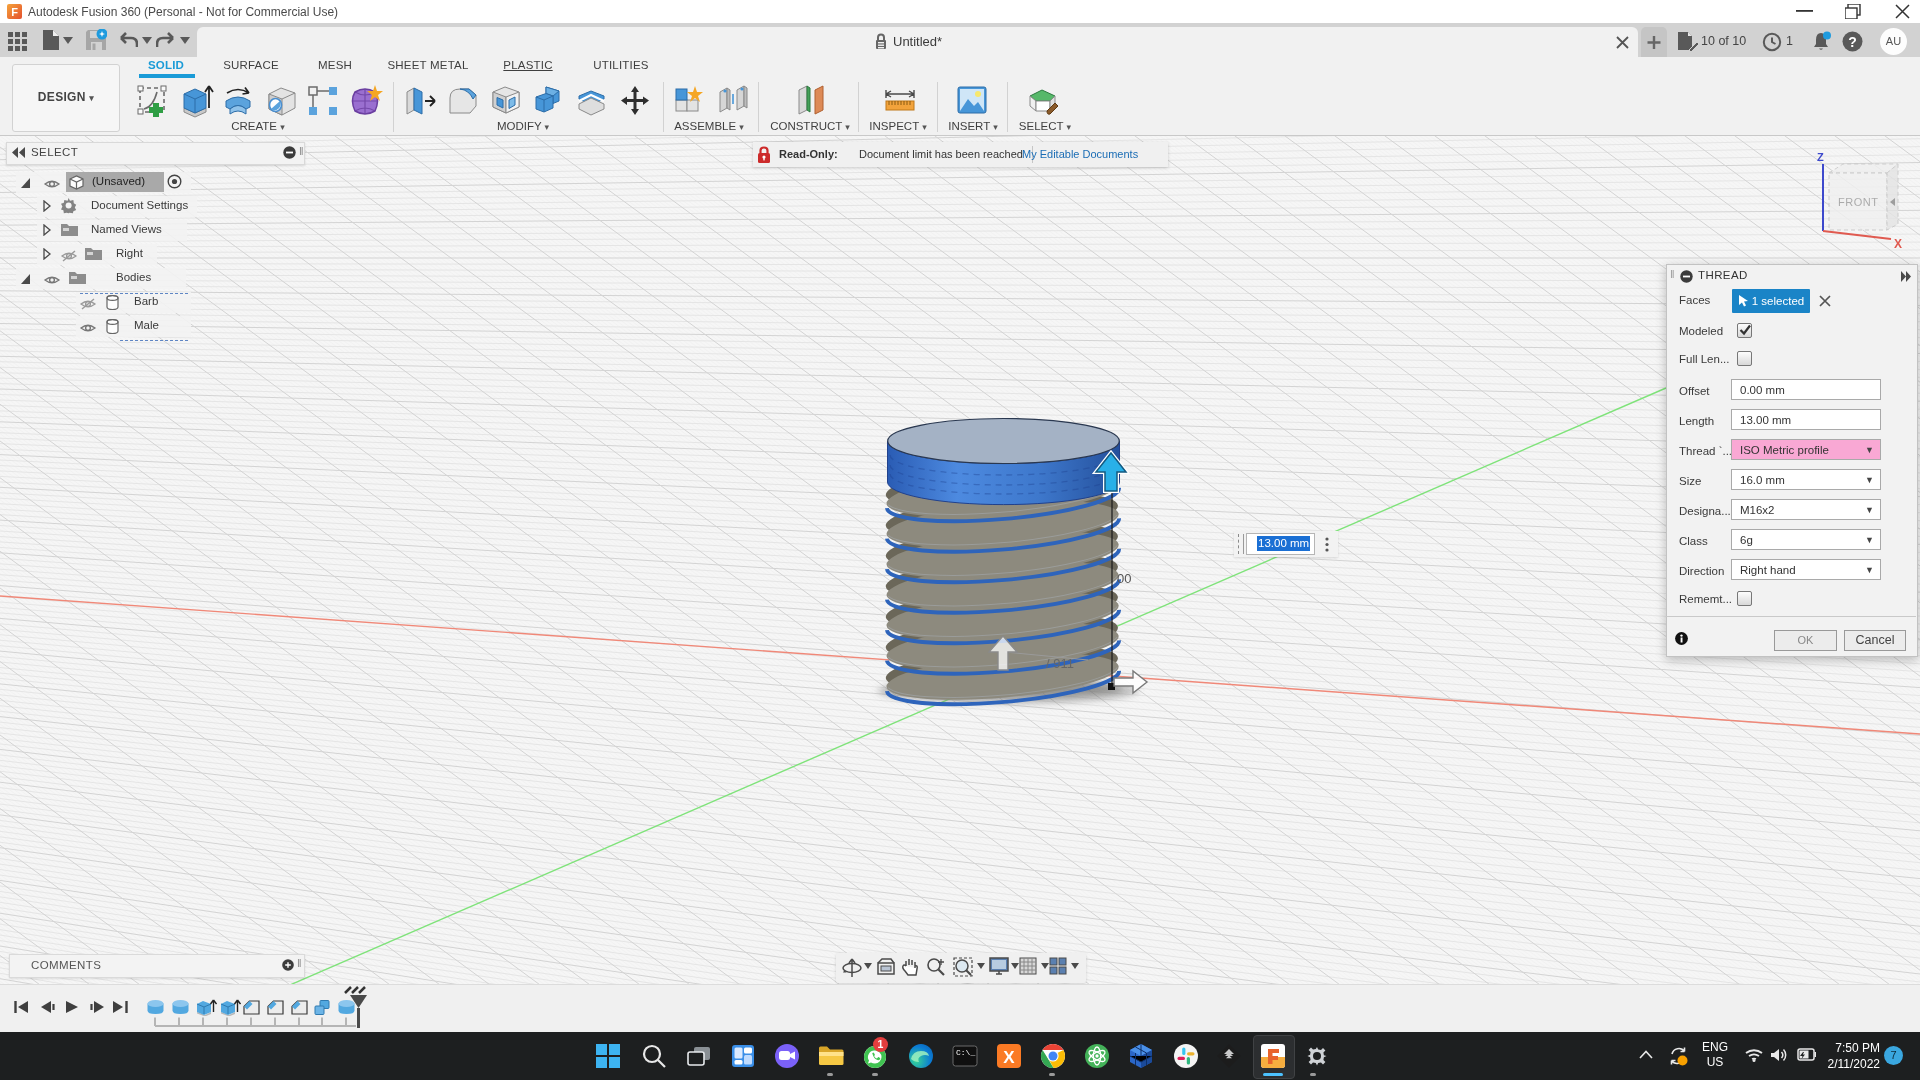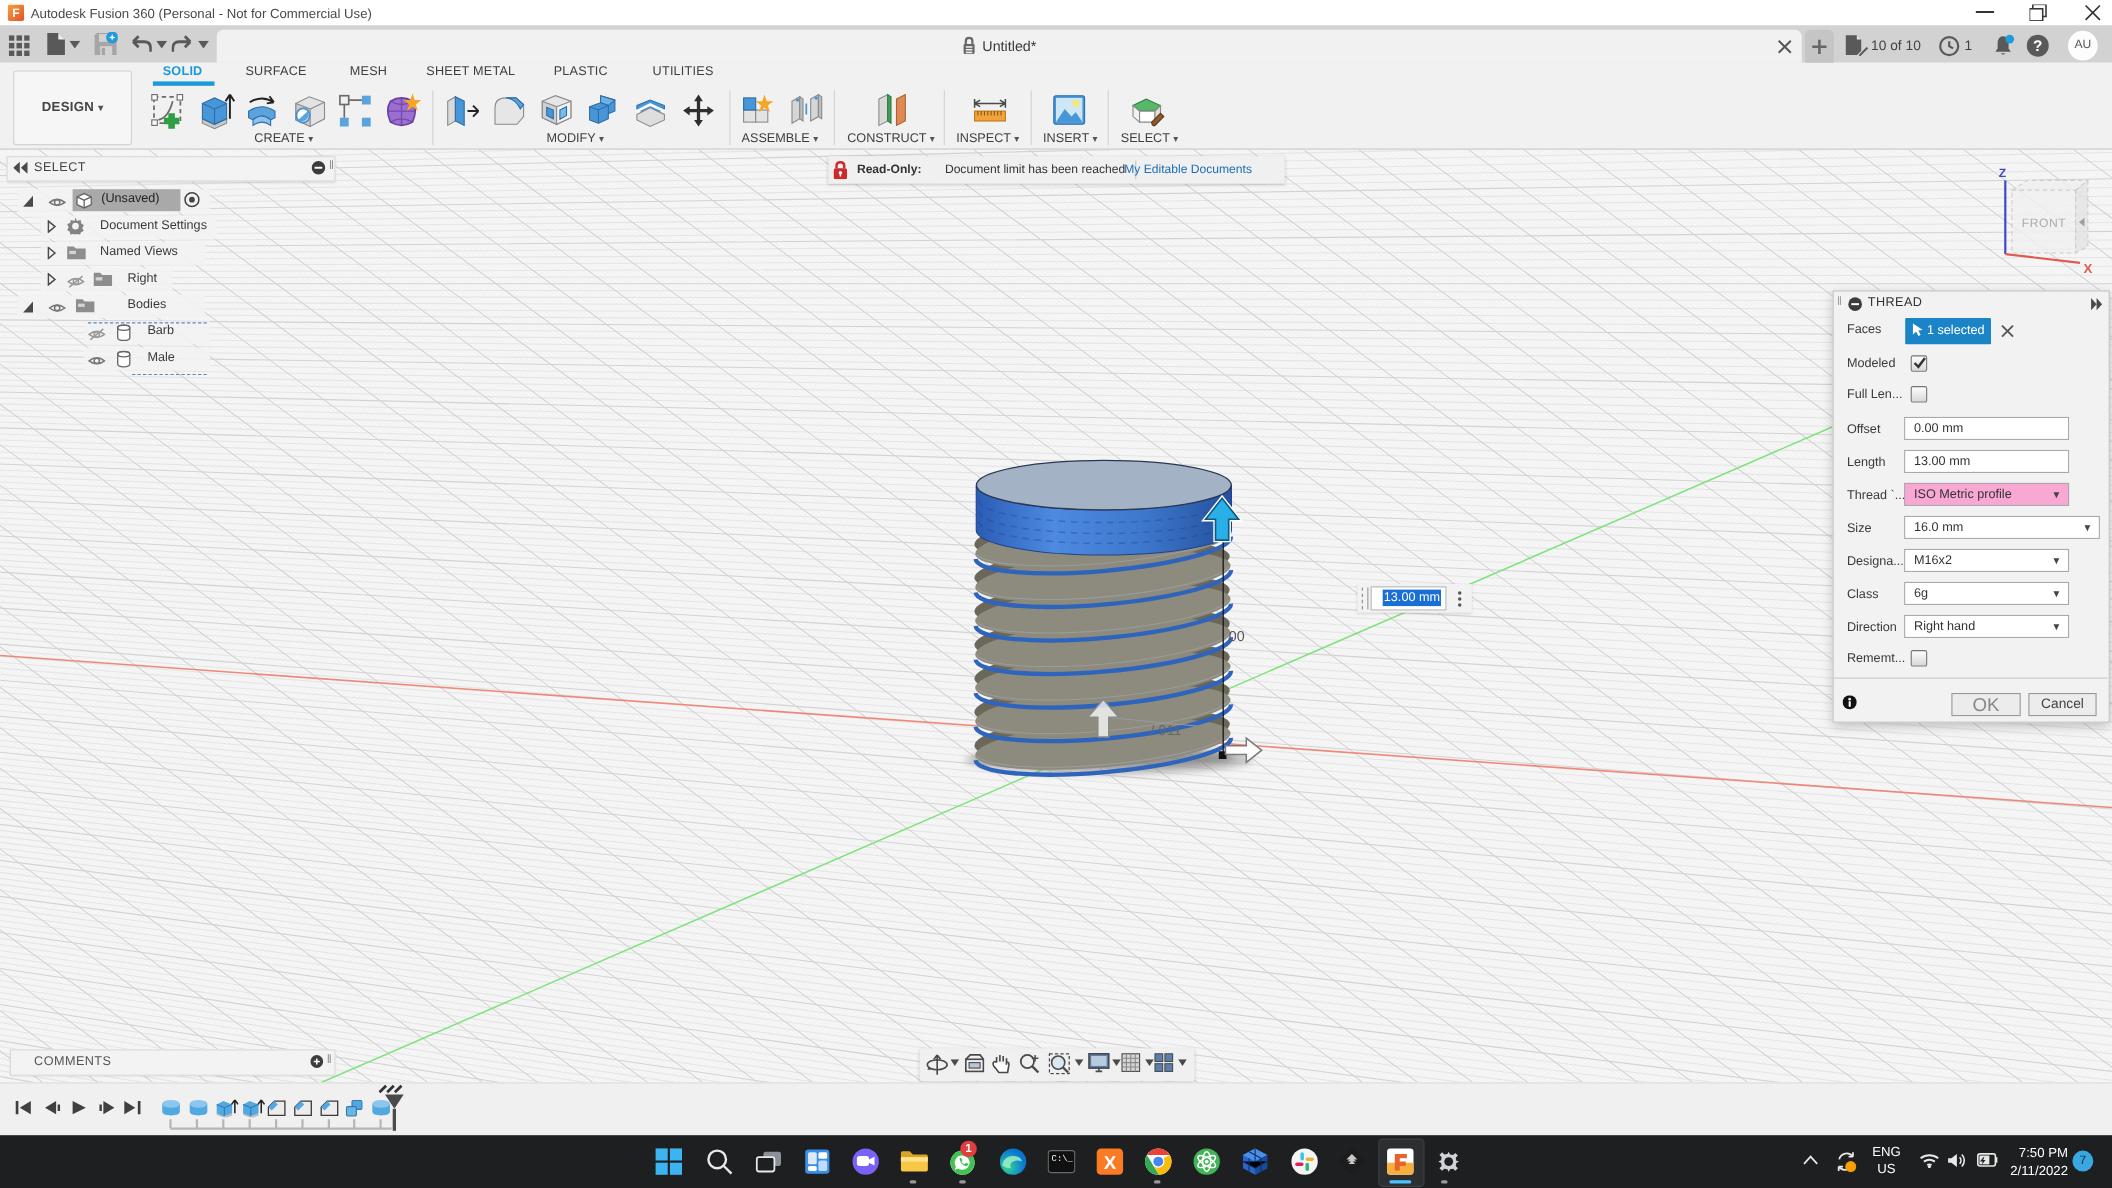--- a/index.html
+++ b/index.html
@@ -191,21 +191,21 @@
       <circle cx="10.5" cy="10.5" r="10" fill="#595959"></circle>
       <text x="10.5" y="15.5" font-size="14" font-weight="bold" fill="#fff" text-anchor="middle">?</text>
     </svg>
     <div style="position:absolute;left:1880px;top:28px;width:27px;height:27px;border-radius:50%;background:#fdfdfd;text-align:center;line-height:27px;font-size:11px;color:#555;">AU</div>
 <div style="position:absolute;left:12px;top:64px;width:106px;height:66px;background:#f6f6f6;border:1px solid #d2d2d2;border-radius:3px;"></div>
     <div style="position:absolute;left:12px;top:90px;width:108px;text-align:center;font-size:12px;font-weight:bold;color:#444;letter-spacing:0.3px;">DESIGN <span style="font-size:9px;color:#555;">▾</span></div>
     <div style="position:absolute;left:96px;top:59px;width:140px;text-align:center;font-size:11.5px;color:#1a9bd7;font-weight:bold;letter-spacing:0.2px;">SOLID</div>
     <div style="position:absolute;left:181px;top:59px;width:140px;text-align:center;font-size:11.5px;color:#3f3f3f;font-weight:normal;letter-spacing:0.2px;">SURFACE</div>
     <div style="position:absolute;left:265px;top:59px;width:140px;text-align:center;font-size:11.5px;color:#3f3f3f;font-weight:normal;letter-spacing:0.2px;">MESH</div>
     <div style="position:absolute;left:358px;top:59px;width:140px;text-align:center;font-size:11.5px;color:#3f3f3f;font-weight:normal;letter-spacing:0.2px;">SHEET METAL</div>
-    <div style="position:absolute;left:458px;top:59px;width:140px;text-align:center;font-size:11.5px;color:#3f3f3f;font-weight:normal;letter-spacing:0.2px;">PLASTIC</div>
+    <div style="position:absolute;left:458px;top:59px;width:140px;text-align:center;font-size:11.5px;color:#3f3f3f;font-weight:normal;letter-spacing:0.2px;text-decoration:underline;">PLASTIC</div>
     <div style="position:absolute;left:551px;top:59px;width:140px;text-align:center;font-size:11.5px;color:#3f3f3f;font-weight:normal;letter-spacing:0.2px;">UTILITIES</div>
     <div style="position:absolute;left:139px;top:74px;width:56px;height:4px;background:#1a9bd7;"></div>
     <svg style="position:absolute;left:137px;top:84px" width="34" height="36" viewBox="0 0 34 36">
       <rect x="3" y="4" width="24" height="24" fill="none" stroke="#6b6b6b" stroke-width="1.6" stroke-dasharray="4 3"></rect>
       <rect x="1" y="2" width="5" height="5" fill="#fafafa" stroke="#6b6b6b"></rect>
       <rect x="24" y="2" width="5" height="5" fill="#fafafa" stroke="#6b6b6b"></rect>
       <rect x="1" y="25" width="5" height="5" fill="#fafafa" stroke="#6b6b6b"></rect>
       <path d="M7 25Q16 23 20 8" stroke="#6b6b6b" stroke-width="1.6" fill="none"></path>
       <path d="M19 33L19 19M12 26L26 26" stroke="#2f9e44" stroke-width="6"></path>
     </svg>
@@ -525,36 +525,36 @@
     </svg>
     <div style="position:absolute;left:1679px;top:353px;font-size:11.5px;color:#3a3a3a;">Full Len...</div>
     <div style="position:absolute;left:1737px;top:351px;width:13px;height:13px;background:linear-gradient(#fdfdfd,#d8d8d8);border:1.5px solid #777;border-radius:2px;"></div>
     <div style="position:absolute;left:1679px;top:385px;font-size:11.5px;color:#3a3a3a;">Offset</div>
     <div style="position:absolute;left:1731px;top:379px;width:150px;height:21px;background:#fff;border:1px solid #a9a9a9;font-size:11.5px;color:#333;line-height:21px;padding-left:8px;box-sizing:border-box;">0.00 mm</div>
     <div style="position:absolute;left:1679px;top:415px;font-size:11.5px;color:#3a3a3a;">Length</div>
     <div style="position:absolute;left:1731px;top:409px;width:150px;height:21px;background:#fff;border:1px solid #a9a9a9;font-size:11.5px;color:#333;line-height:21px;padding-left:8px;box-sizing:border-box;">13.00 mm</div>
     <div style="position:absolute;left:1679px;top:445px;font-size:11.5px;color:#3a3a3a;">Thread `...</div>
     <div style="position:absolute;left:1731px;top:439px;width:150px;height:21px;background:#f9a8d4;border:1px solid #a9a9a9;font-size:11.5px;color:#333;line-height:21px;padding-left:8px;box-sizing:border-box;">ISO Metric profile<span style="position:absolute;right:6px;top:0;color:#444;font-size:9px;">▼</span></div>
     <div style="position:absolute;left:1679px;top:475px;font-size:11.5px;color:#3a3a3a;">Size</div>
-    <div style="position:absolute;left:1731px;top:469px;width:178px;height:21px;background:#fff;border:1px solid #a9a9a9;font-size:11.5px;color:#333;line-height:21px;padding-left:8px;box-sizing:border-box;">16.0 mm<span style="position:absolute;right:6px;top:0;color:#444;font-size:9px;">▼</span></div>
+    <div style="position:absolute;left:1731px;top:469px;width:150px;height:21px;background:#fff;border:1px solid #a9a9a9;font-size:11.5px;color:#333;line-height:21px;padding-left:8px;box-sizing:border-box;">16.0 mm<span style="position:absolute;right:6px;top:0;color:#444;font-size:9px;">▼</span></div>
     <div style="position:absolute;left:1679px;top:505px;font-size:11.5px;color:#3a3a3a;">Designa...</div>
     <div style="position:absolute;left:1731px;top:499px;width:150px;height:21px;background:#fff;border:1px solid #a9a9a9;font-size:11.5px;color:#333;line-height:21px;padding-left:8px;box-sizing:border-box;">M16x2<span style="position:absolute;right:6px;top:0;color:#444;font-size:9px;">▼</span></div>
     <div style="position:absolute;left:1679px;top:535px;font-size:11.5px;color:#3a3a3a;">Class</div>
     <div style="position:absolute;left:1731px;top:529px;width:150px;height:21px;background:#fff;border:1px solid #a9a9a9;font-size:11.5px;color:#333;line-height:21px;padding-left:8px;box-sizing:border-box;">6g<span style="position:absolute;right:6px;top:0;color:#444;font-size:9px;">▼</span></div>
     <div style="position:absolute;left:1679px;top:565px;font-size:11.5px;color:#3a3a3a;">Direction</div>
     <div style="position:absolute;left:1731px;top:559px;width:150px;height:21px;background:#fff;border:1px solid #a9a9a9;font-size:11.5px;color:#333;line-height:21px;padding-left:8px;box-sizing:border-box;">Right hand<span style="position:absolute;right:6px;top:0;color:#444;font-size:9px;">▼</span></div>
     <div style="position:absolute;left:1679px;top:593px;font-size:11.5px;color:#3a3a3a;">Rememt...</div>
     <div style="position:absolute;left:1737px;top:591px;width:13px;height:13px;background:linear-gradient(#fdfdfd,#d8d8d8);border:1.5px solid #777;border-radius:2px;"></div>
     <div style="position:absolute;left:1666px;top:616px;width:250px;height:1px;background:#c9c9c9;"></div>
     <svg style="position:absolute;left:1675px;top:632px" width="13" height="13" viewBox="0 0 13 13">
       <circle cx="6.5" cy="6.5" r="6.4" fill="#111"></circle>
       <rect x="5.6" y="5.5" width="1.9" height="5" fill="#fff"></rect>
       <circle cx="6.5" cy="3.6" r="1.2" fill="#fff"></circle>
     </svg>
-    <div style="position:absolute;left:1774px;top:630px;width:61px;height:19px;background:#ececec;border:1px solid #999;font-size:17px;color:#888;text-align:center;line-height:19px;">OK</div>
+    <div style="position:absolute;left:1774px;top:630px;width:61px;height:19px;background:#ececec;border:1px solid #999;font-size:11px;color:#888;text-align:center;line-height:19px;">OK</div>
     <div style="position:absolute;left:1844px;top:630px;width:60px;height:19px;background:#ececec;border:1px solid #999;font-size:12.5px;color:#444;text-align:center;line-height:19px;">Cancel</div>
 <div style="position:absolute;left:0px;top:984px;width:1920px;height:48px;background:#f0f0f0;border-top:1px solid #dcdcdc;"></div>
     <svg style="position:absolute;left:13px;top:1000px" width="18" height="14" viewBox="0 0 18 14">
       <path d="M2.5 1L2.5 13" stroke="#3f3f3f" stroke-width="2.4"></path>
       <path d="M15 1L5 7L15 13Z" fill="#3f3f3f"></path>
     </svg>
     <svg style="position:absolute;left:39px;top:1000px" width="18" height="14" viewBox="0 0 18 14">
       <path d="M12 1L2 7L12 13Z" fill="#3f3f3f"></path>
       <path d="M14.5 4L14.5 10" stroke="#3f3f3f" stroke-width="2.2"></path>
     </svg>

